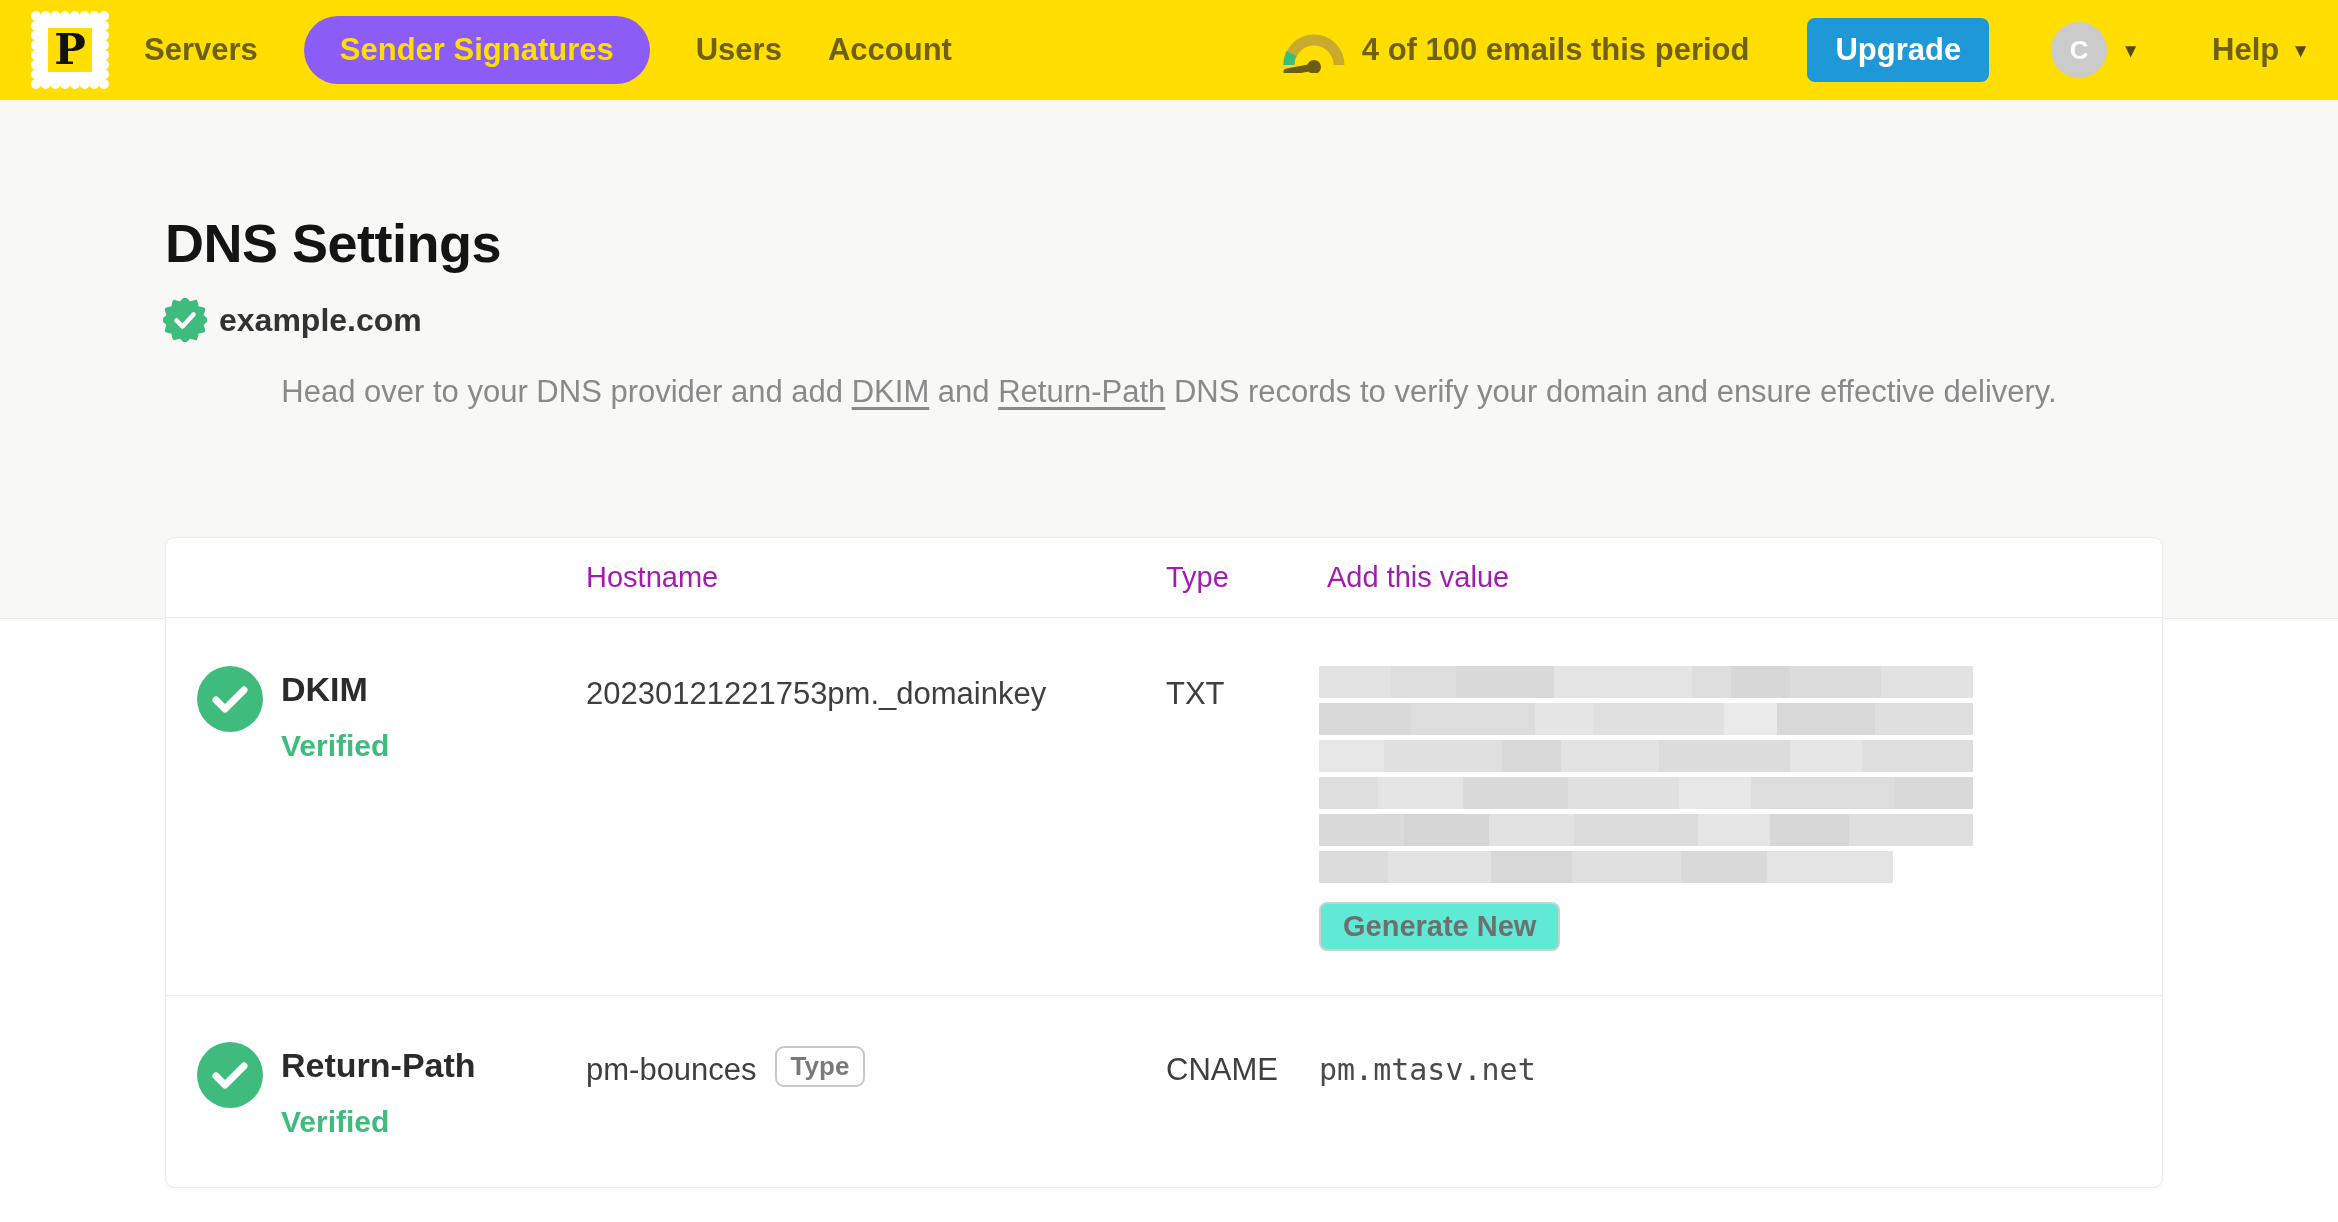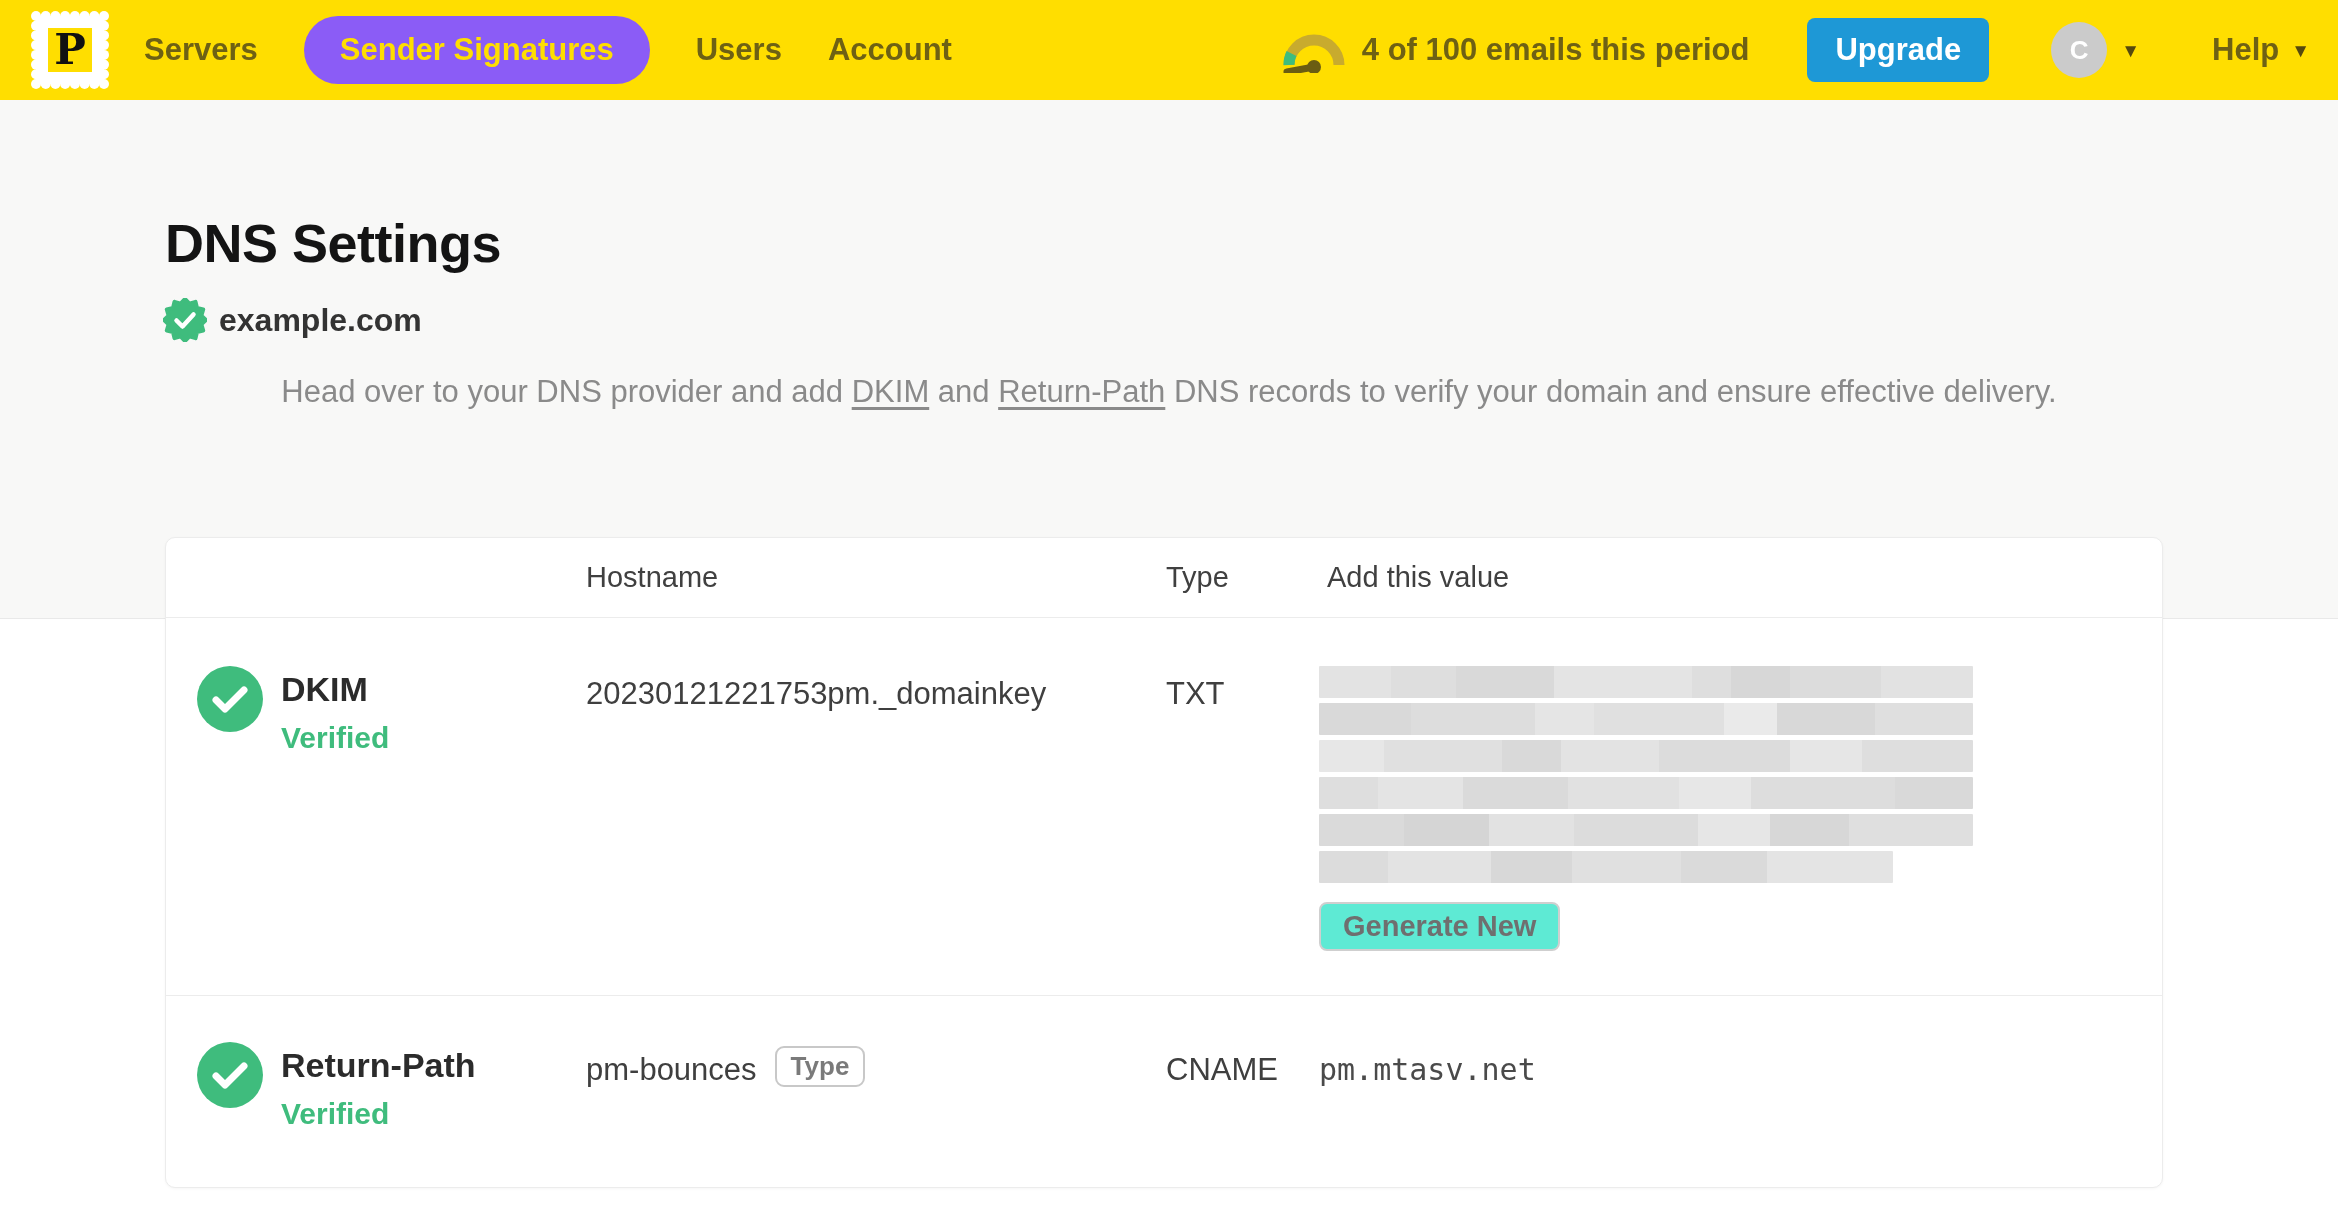--- a/index.html
+++ b/index.html
@@ -75,32 +75,32 @@
     position:absolute; left:165px; top:537px; z-index:1;
     width:1998px; height:651px;
     background:#fff; border:1px solid #ececec; border-radius:10px;
     box-shadow:0 1px 3px rgba(0,0,0,0.04);
     overflow:hidden;
   }
   .thead {
     display:grid; grid-template-columns:420px 580px 153px 1fr;
     height:80px; align-items:center;
     border-bottom:1px solid #ececec;
-    color:#404040; font-size:29px;
+    color:#a21caf; font-size:29px;
   }
   .thead .cell-value { padding-left:8px; }
   .trow { display:grid; grid-template-columns:420px 580px 153px 1fr; }
   .trow + .trow { border-top:1px solid #ececec; }
   .row-dkim { padding:48px 0 44px; }
   .row-returnpath { padding:46px 0 40px; }
 
   .cell-status { padding-left:31px; display:flex; align-items:flex-start; gap:18px; }
   .check-icon { flex:0 0 auto; display:block; }
   .status-name { font-size:34px; font-weight:800; color:#2b2b2b; line-height:1.15; padding-top:4px; }
-  .status-verified { font-size:30px; font-weight:700; color:#3fbc7d; margin-top:12px; }
+  .status-verified { font-size:30px; font-weight:700; color:#3fbc7d; margin-top:20px; }
 
   .cell-host { font-size:31px; color:#3f3f3f; padding-top:10px; display:flex; align-items:flex-start; gap:18px; }
   .edit-chip {
     font-family:"Liberation Sans", sans-serif;
     font-size:26px; font-weight:700; color:#7a7a7a;
     background:#fff; border:2px solid #c8c8c8; border-radius:9px;
     padding:3px 14px; cursor:pointer; margin-top:-6px;
   }
   .cell-type { font-size:31px; color:#3f3f3f; padding-top:10px; }
   .cell-value { }

